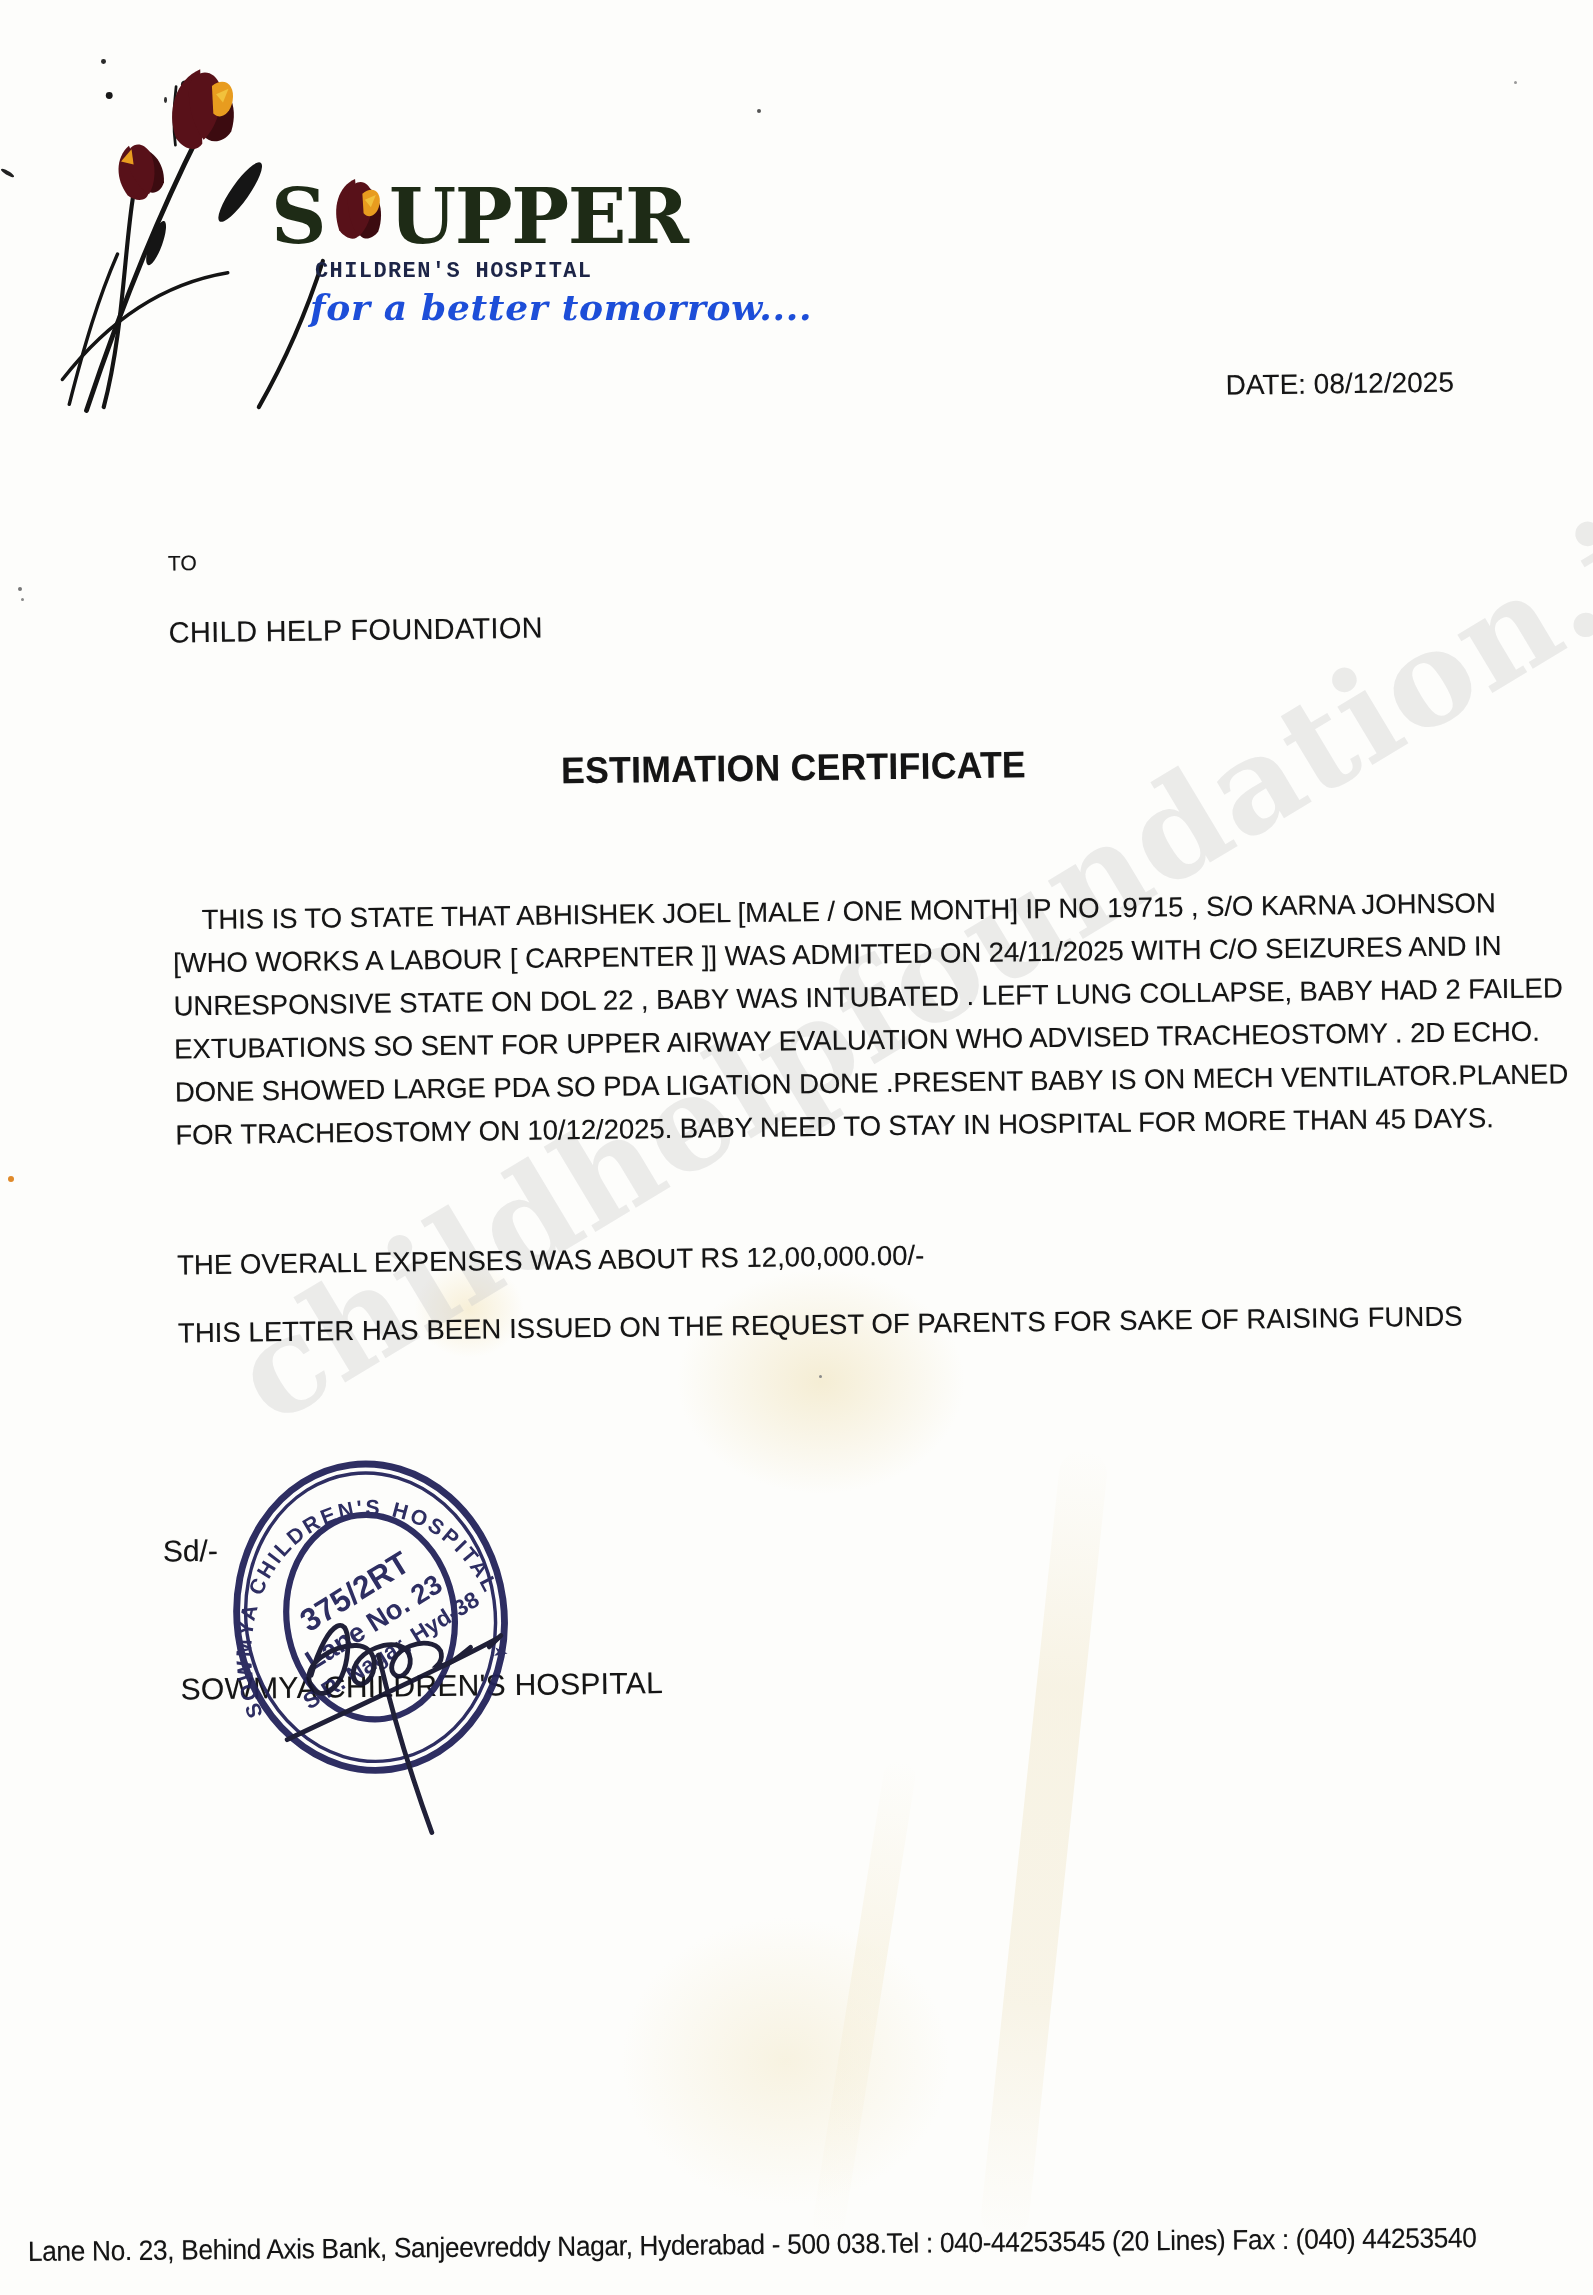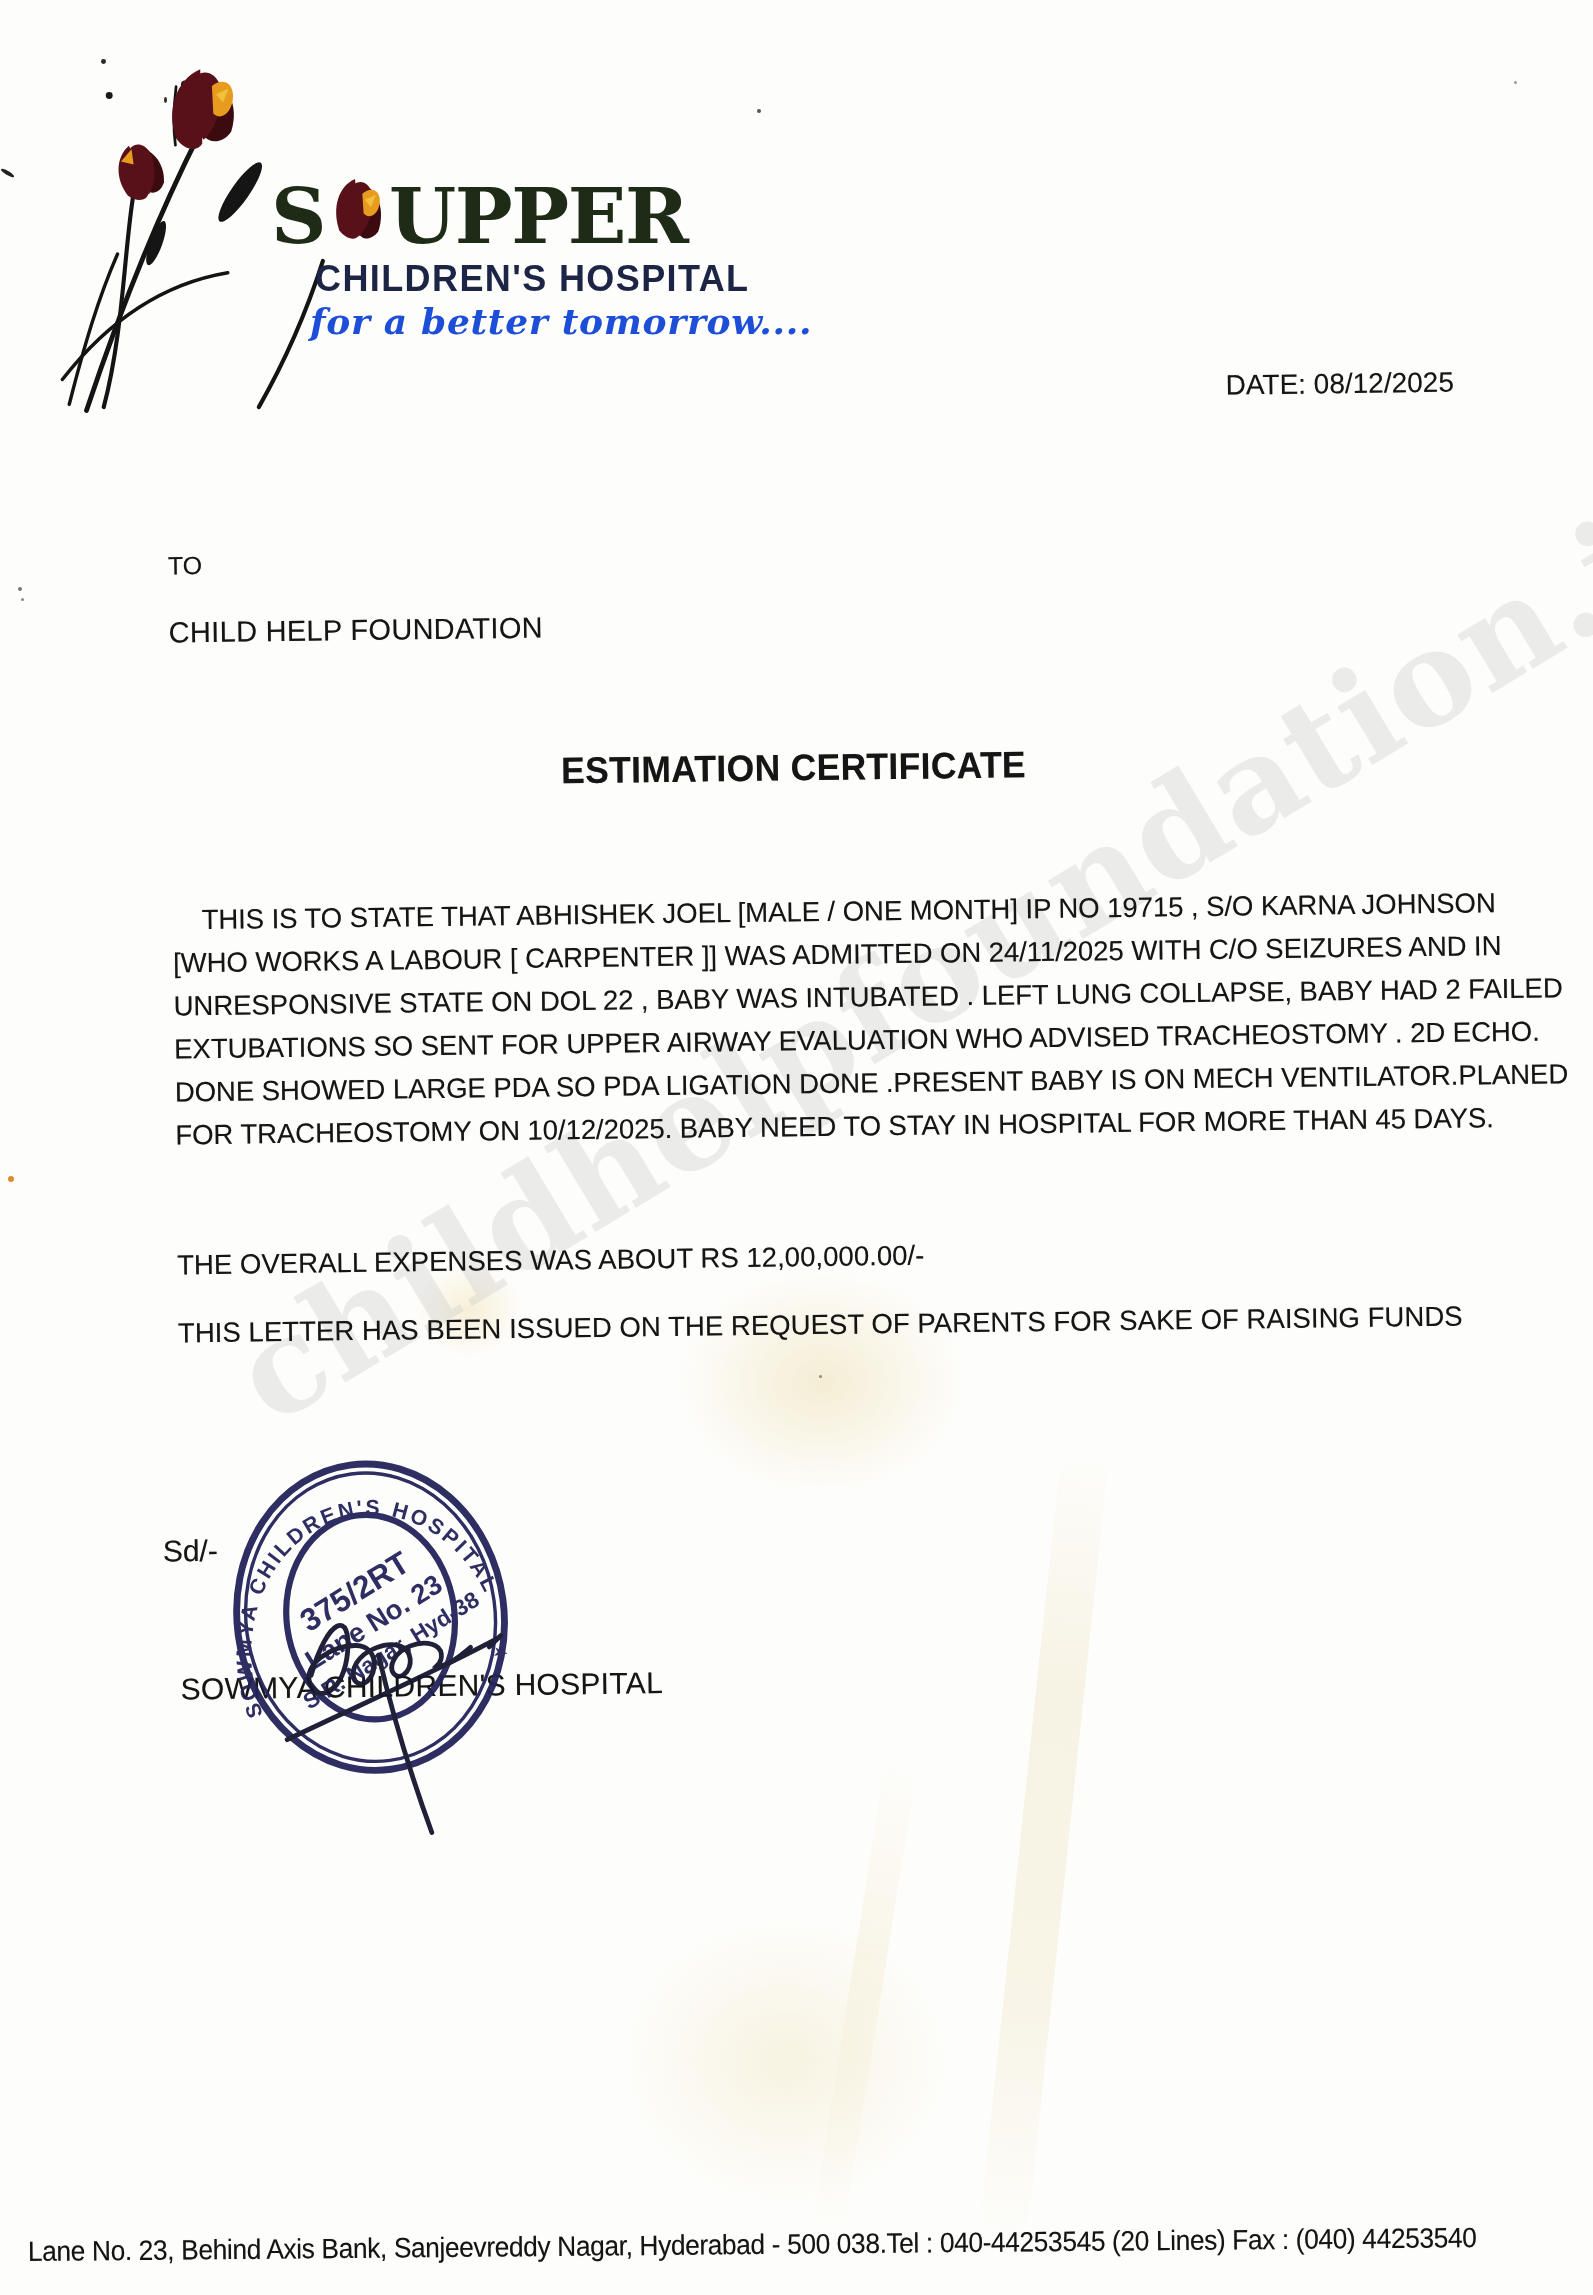--- a/index.html
+++ b/index.html
@@ -25,41 +25,41 @@
   .speck{position:absolute;border-radius:50%;z-index:1;}
   
   #logo-art{position:absolute;left:20.7px;top:20.7px;z-index:2;}
   #brand{position:absolute;left:271px;top:178px;z-index:2;line-height:1;}
   #brand-name{
     font-family:"DejaVu Serif", serif;font-weight:bold;font-size:77px;
     color:var(--green);letter-spacing:-1.4px;display:flex;align-items:flex-start;
   }
   #brand-name .oflower{display:inline-block;width:61px;height:72px;margin:-5.5px 1.4px 0 1.4px;}
   #brand-sub{
-    font-family:Liberation Sans, sans-serif;font-weight:bold;font-size:36px;
+    font-family:Liberation Mono, monospace;font-weight:bold;font-size:22px;
     color:var(--navy);letter-spacing:1.4px;margin:5.5px 0 0 44px;
   }
   #brand-tag{
     font-family:"DejaVu Serif", serif;font-weight:bold;font-style:italic;font-size:36px;
     color:#1d4ed8;margin:6.9px 0 0 39px;letter-spacing:0.7px;
   }
   
   #watermark{
     position:absolute;left:248px;top:1310px;z-index:1;
     font-family:"DejaVu Serif", serif;font-size:131px;font-weight:bold;
     color:#c9c9c9;opacity:.34;white-space:nowrap;
     transform:rotate(-31deg);transform-origin:left center;letter-spacing:1.4px;
   }
   
   #content{position:absolute;left:0;top:0;width:1594px;z-index:2;
     transform:rotate(-0.75deg);transform-origin:207px 1034px;}
   .typed{position:absolute;white-space:nowrap;color:#151515;
     text-shadow:0 0 0.7px rgba(20,20,20,.4);}
   #date-line{top:383px;left:1234px;font-size:28px;}
-  #to-line{top:551px;left:174px;font-size:25px;}
+  #to-line{top:551px;left:174px;font-size:21px;}
   #recipient-line{top:616px;left:174px;font-size:29px;letter-spacing:0.3px;}
   #doc-title{top:755px;left:0;width:1594px;text-align:center;font-size:37px;font-weight:bold;
     letter-spacing:0.3px;transform:scaleX(.96);}
   #paragraph{top:904px;left:174px;font-size:27.6px;}
   #paragraph .pline{height:43px;white-space:nowrap;letter-spacing:-0.1px;}
   #paragraph .pline:first-child{text-indent:29px;}
   #expense-line{top:1249px;left:174px;font-size:27.6px;}
   #purpose-line{top:1317px;left:174px;font-size:27.6px;}
   #sd-line{top:1534px;left:156px;font-size:30px;}
   #signatory-line{top:1672px;left:172px;font-size:30px;letter-spacing:0.3px;}

